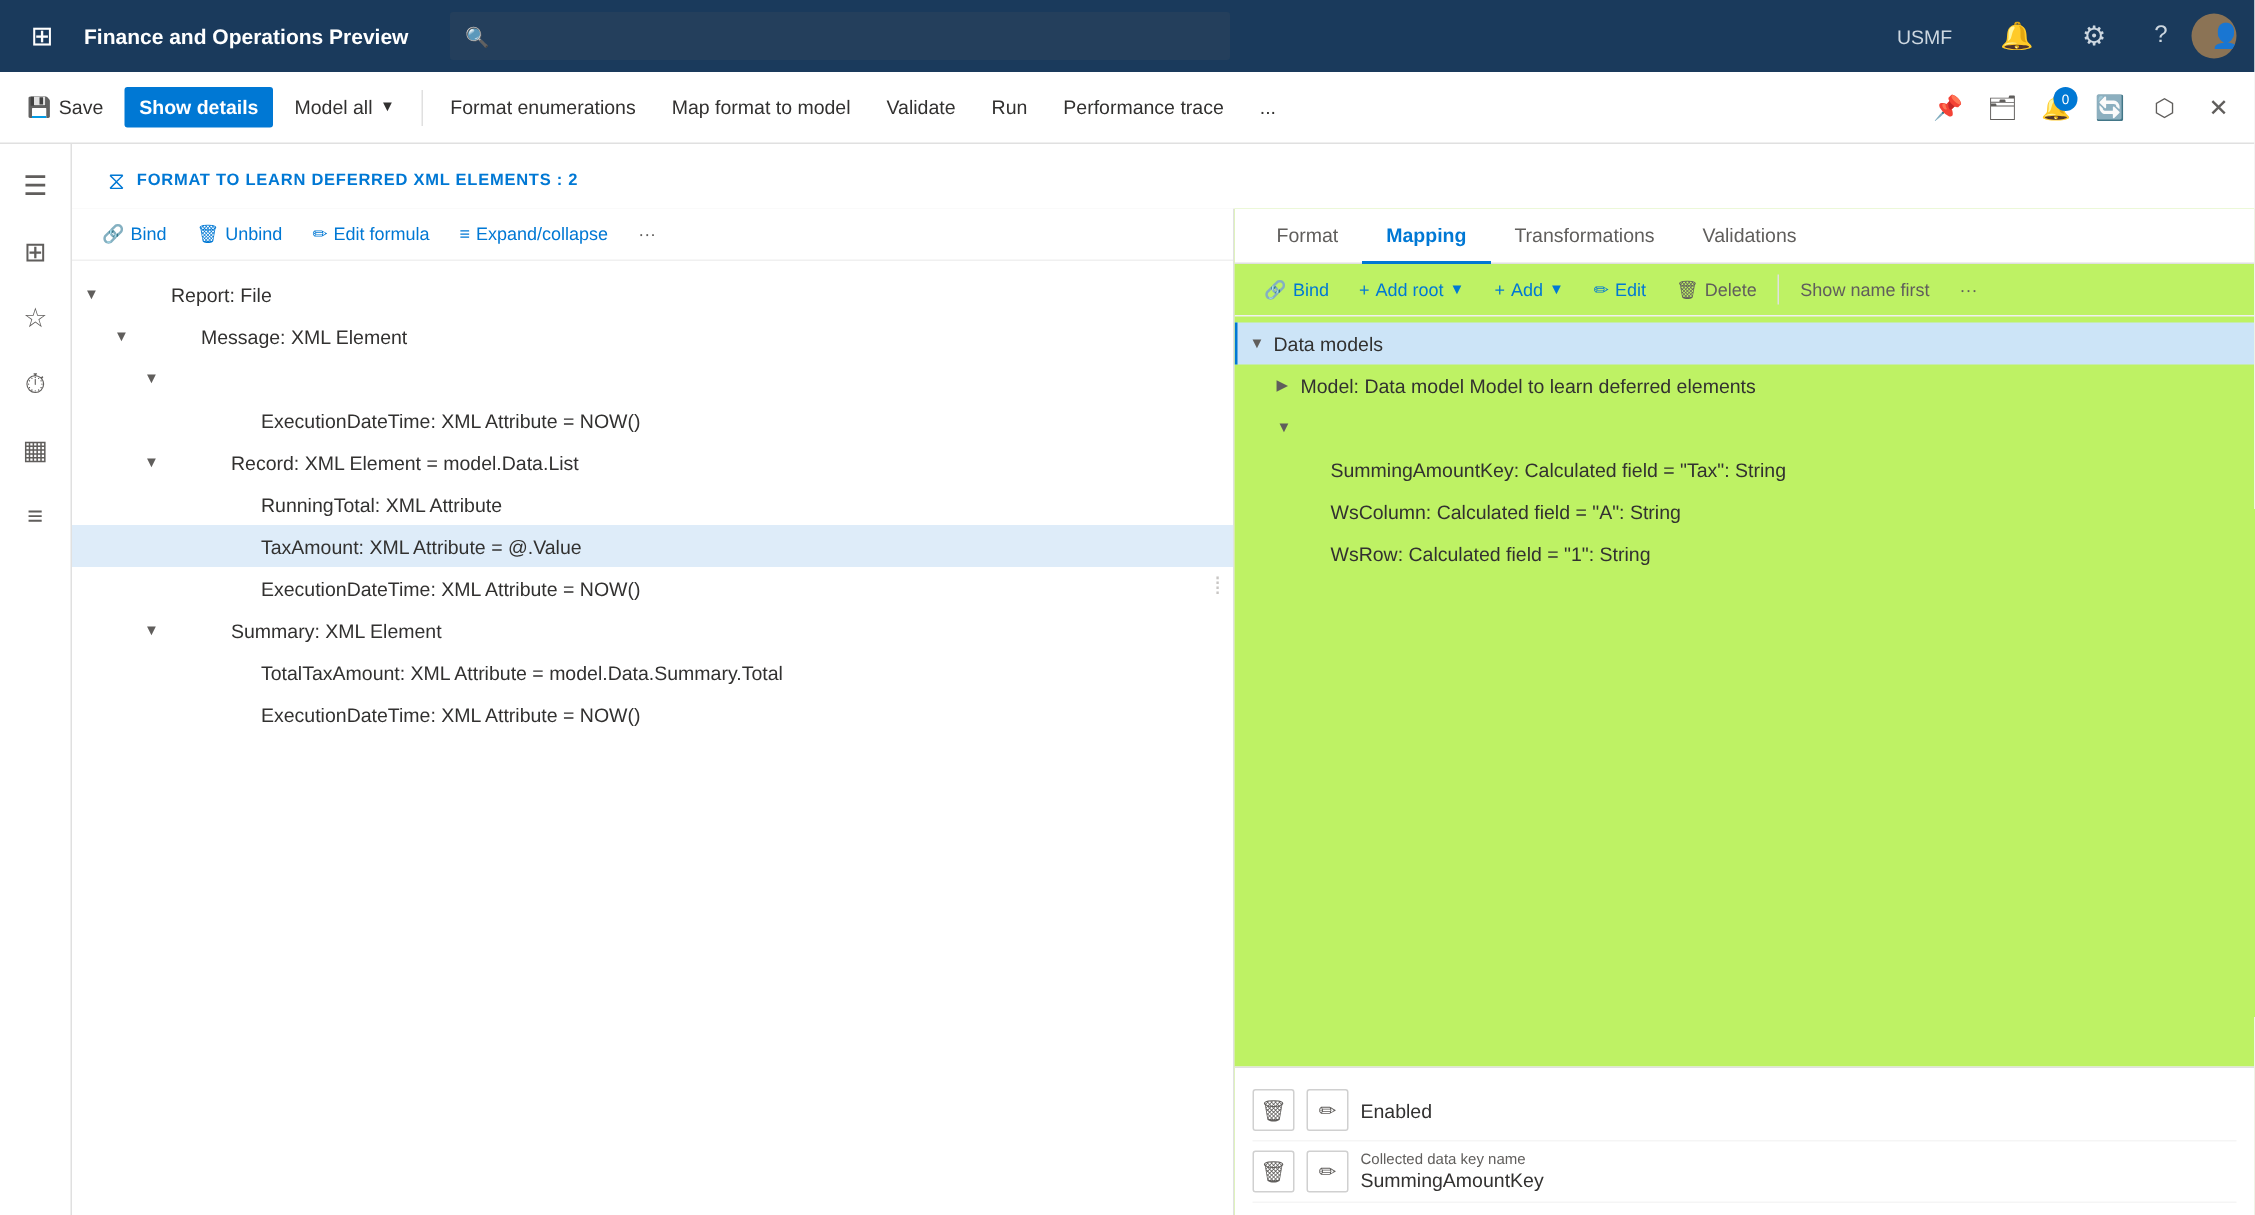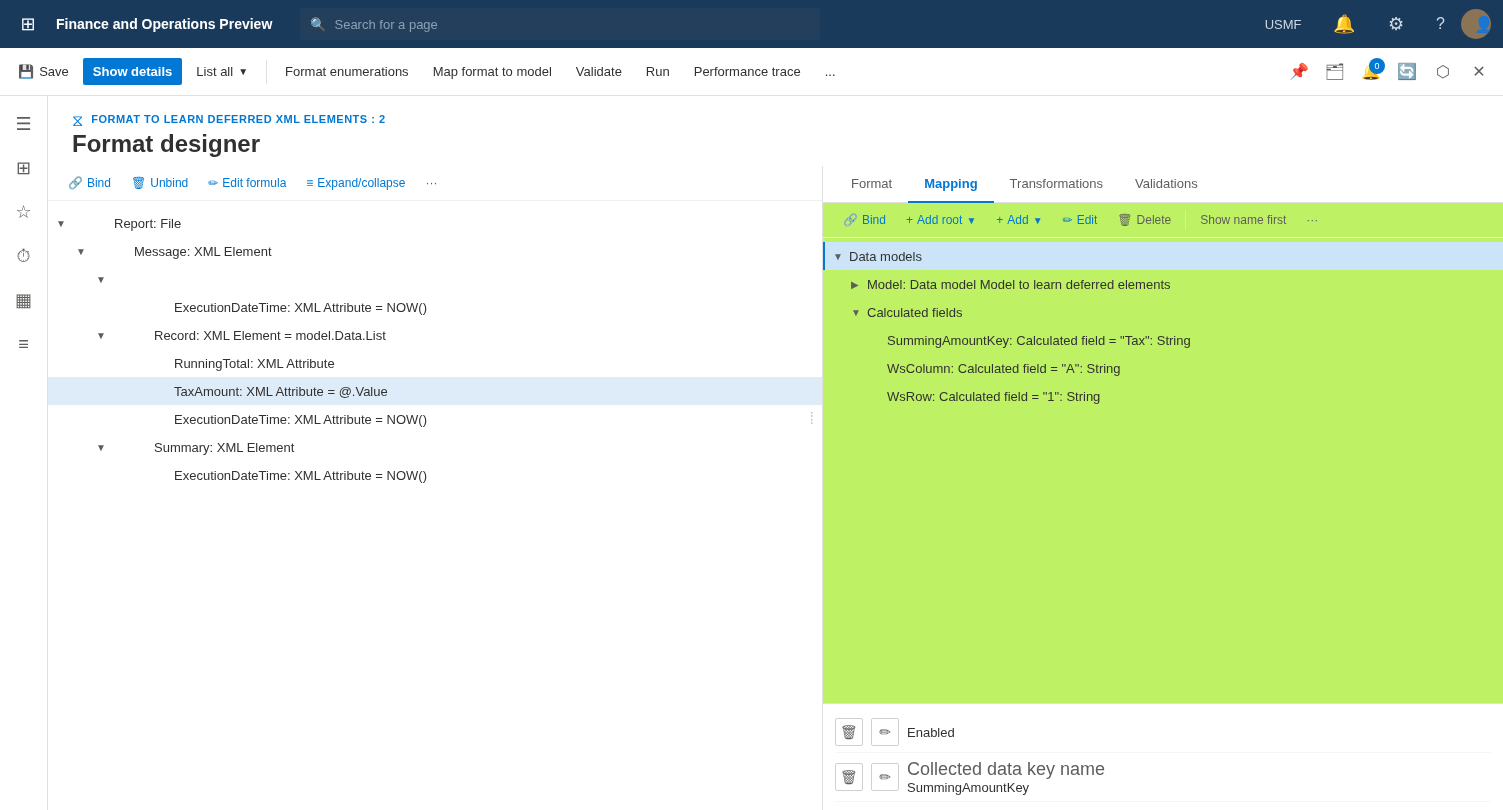--- a/index.html
+++ b/index.html
@@ -263,21 +263,21 @@
       border-bottom: 1px solid #f5f5f5;
       gap: 8px;
     }
     .prop-icon-btn {
       width: 28px; height: 28px;
       border: 1px solid #d0d0d0; background: white;
       cursor: pointer; display: flex; align-items: center; justify-content: center;
       font-size: 14px; color: #605e5c; border-radius: 2px;
     }
     .prop-label { font-size: 13px; color: #323130; }
-    .prop-field-label { font-size: 18px; color: #605e5c; }
+    .prop-field-label { font-size: 10px; color: #605e5c; }
     .prop-field-value { font-size: 13px; color: #323130; font-weight: 500; }
 
     
     .badge {
       background: #0078d4;
       color: white;
       border-radius: 10px;
       padding: 0 5px;
       font-size: 10px;
       min-width: 16px;
@@ -290,21 +290,20 @@
 </head>
 <body>
 
 <div class="top-nav">
   <div class="top-nav-grid">
     <span>⊞</span>
   </div>
   <span class="top-nav-title">Finance and Operations Preview</span>
   <div class="top-nav-search">
     <span style="color:#8aa0b4;">🔍</span>
-    <input type="text" placeholder="Search for a page" style="">
   </div>
   <div class="top-nav-right">
     <span>USMF</span>
     <span style="font-size:18px;">🔔</span>
     <span style="font-size:18px;">⚙</span>
     <span style="font-size:16px;">?</span>
     <div class="avatar">
       <span style="font-size:16px;">👤</span>
     </div>
   </div>
@@ -312,21 +311,21 @@
 
 <div class="toolbar">
   <button class="toolbar-btn">
     <span>💾</span>
     <span>Save</span>
   </button>
   <button class="toolbar-btn primary">
     <span>Show details</span>
   </button>
   <button class="toolbar-btn">
-    <span>List all</span>
+    <span>Model all</span>
     <span style="font-size:10px;">▼</span>
   </button>
   <div class="toolbar-sep"></div>
   <button class="toolbar-btn">
     <span>Format enumerations</span>
   </button>
   <button class="toolbar-btn">
     <span>Map format to model</span>
   </button>
   <button class="toolbar-btn">
@@ -365,21 +364,20 @@
     <div class="sidebar-icon">≡</div>
   </div>
 
   <div class="content-area">
 
     <div class="page-header">
       <div style="display:flex;align-items:center;gap:8px;">
         <span style="color:#0078d4;font-size:16px;">⧖</span>
         <span class="page-breadcrumb">FORMAT TO LEARN DEFERRED XML ELEMENTS : 2</span>
       </div>
-      <div class="page-title">Format designer</div>
     </div>
 
     <div class="designer-area">
 
       <div class="left-panel">
 
         <div class="panel-toolbar">
           <button class="panel-btn">
             <span>🔗</span>
             <span>Bind</span>
@@ -441,20 +439,24 @@
             <span class="tree-chevron"></span>
             <span class="tree-label">ExecutionDateTime: XML Attribute = NOW()</span>
             <span class="tree-drag-handle">⁞</span>
           </div>
 
           <div class="tree-item tree-indent-2">
             <span class="tree-chevron">▼</span>
             <span class="tree-label">Summary: XML Element</span>
           </div>
 
+          <div class="tree-item tree-indent-3">
+            <span class="tree-chevron"></span>
+            <span class="tree-label">TotalTaxAmount: XML Attribute = model.Data.Summary.Total</span>
+          </div>
 
           <div class="tree-item tree-indent-3">
             <span class="tree-chevron"></span>
             <span class="tree-label">ExecutionDateTime: XML Attribute = NOW()</span>
           </div>
 
         </div>
       </div>
 
       <div class="right-panel">
@@ -513,21 +515,20 @@
             <span class="model-label">Data models</span>
           </div>
 
           <div class="model-item model-indent-1">
             <span class="model-chevron">▶</span>
             <span class="model-label">Model: Data model Model to learn deferred elements</span>
           </div>
 
           <div class="model-item model-indent-1">
             <span class="model-chevron">▼</span>
-            <span class="model-label">Calculated fields</span>
           </div>
 
           <div class="model-item model-indent-2">
             <span class="model-chevron"></span>
             <span class="model-label">SummingAmountKey: Calculated field = "Tax": String</span>
           </div>
 
           <div class="model-item model-indent-2">
             <span class="model-chevron"></span>
             <span class="model-label">WsColumn: Calculated field = "A": String</span>

